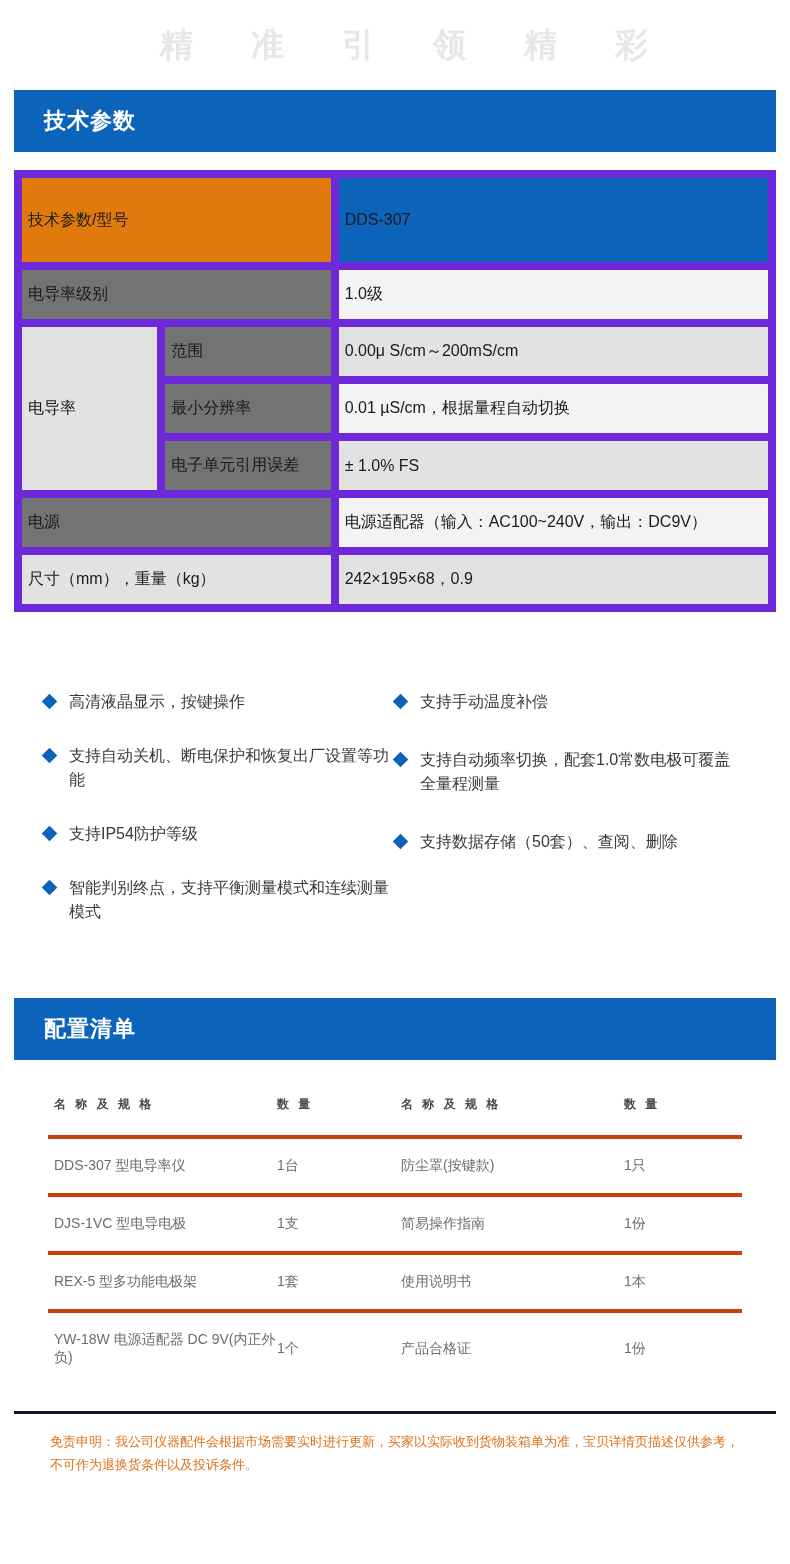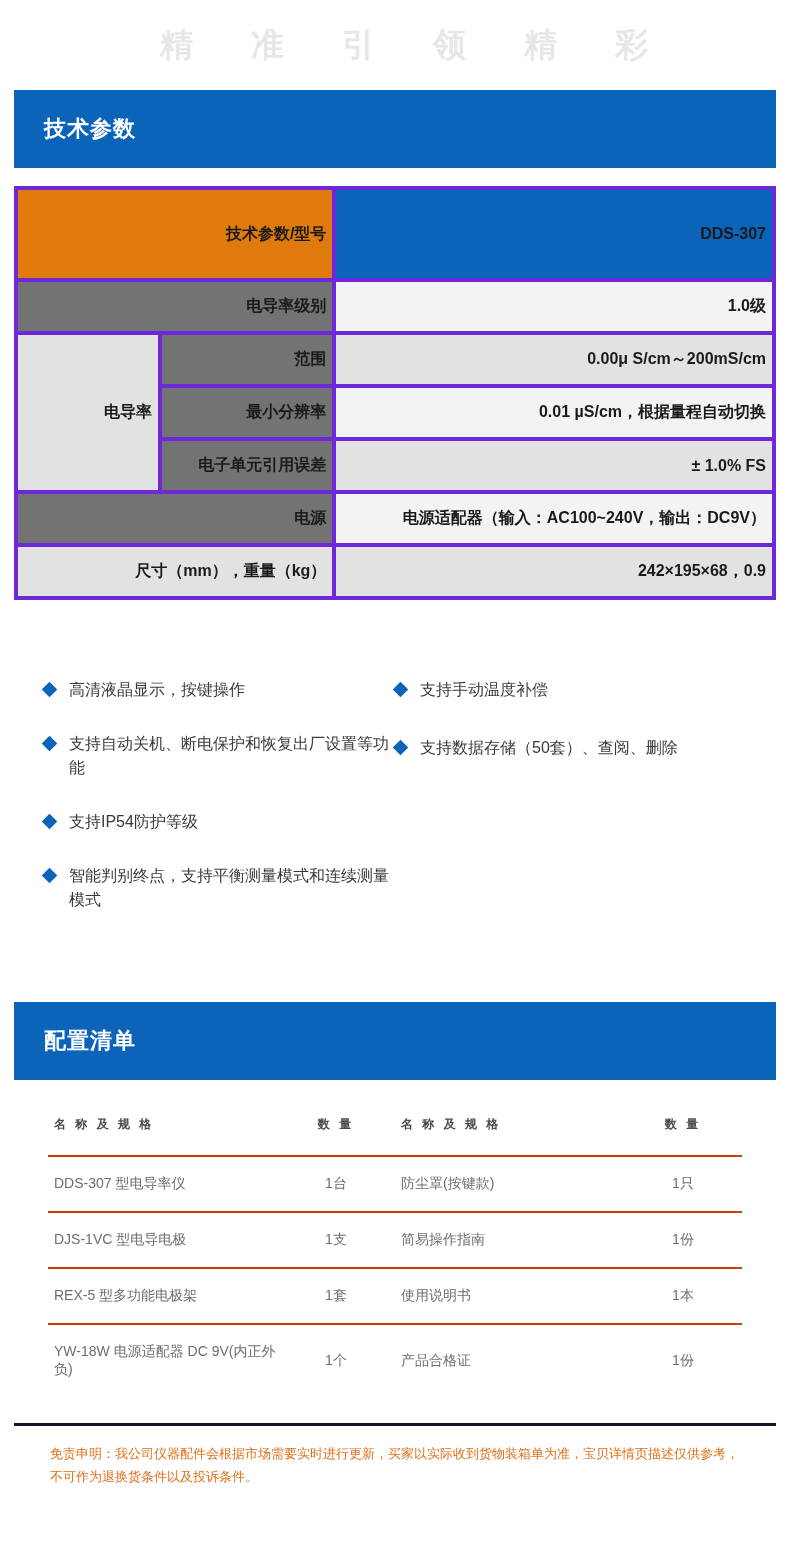--- a/index.html
+++ b/index.html
@@ -33,44 +33,44 @@
     font-size: 33px;
     color: #e7e7e7;
     font-weight: bold;
     letter-spacing: 2px;
   }
 
   
   .section-bar {
     background: #0b63ba;
     color: #ffffff;
-    height: 78px;
+    height: 62px;
     margin: 0 14px;
     display: flex;
     align-items: center;
     padding-left: 30px;
     font-size: 22px;
     font-weight: bold;
     letter-spacing: 1px;
   }
 
   
   .spec-wrap {
     margin: 18px 14px 0 14px;
   }
   table.spec {
     width: 100%;
     border-collapse: collapse;
     table-layout: fixed;
   }
   table.spec td {
-    border: 4px solid #6d28d9;
-    text-align: right;
+    border: 8px solid #6d28d9;
+    text-align: left;
     font-size: 16px;
-    font-weight: bold;
+    font-weight: normal;
     color: #1a1a1a;
     padding: 14px 6px;
   }
   td.head-orange {
     background: #e07a0c;
     color: #ffffff;
     font-size: 19px;
     height: 92px;
   }
   td.head-blue {
@@ -94,21 +94,21 @@
   }
   .feat-col { display: flex; flex-direction: column; }
   .feat-item {
     display: flex;
     align-items: flex-start;
     margin-bottom: 30px;
     font-size: 16px;
     color: #3a3a3a;
     line-height: 1.5;
   }
-  .feat-item:last-child { margin-bottom: 16px; }
+  .feat-item:last-child { margin-bottom: 0; }
   .diamond {
     width: 11px;
     height: 11px;
     background: #0b63ba;
     transform: rotate(45deg);
     flex: 0 0 11px;
     margin: 6px 14px 0 0;
   }
   .feat-col.right .feat-item { margin-bottom: 34px; }
 
@@ -128,24 +128,24 @@
     color: #4a4a4a;
     text-align: left;
     padding: 10px 0 22px 6px;
     letter-spacing: 3px;
   }
   table.config-table td {
     font-size: 14px;
     color: #6d6d6d;
     text-align: left;
     padding: 18px 0 18px 6px;
-    border-top: 2px solid #c2410c;
+    border-top: 4px solid #c2410c;
   }
   table.config-table th.qty, table.config-table td.qty {
-    text-align: center;
+    text-align: left;
     padding-left: 0;
   }
   .col-name { width: 33%; }
   .col-qty  { width: 17%; }
 
   .disclaimer {
     margin: 26px 14px 0 14px;
     padding: 16px 36px 24px 36px;
     border-top: 3px solid #0f172a;
     color: #e0701a;
@@ -230,20 +230,24 @@
       </div>
       <div class="feat-item">
         <span class="diamond"></span>
         <span>智能判别终点，支持平衡测量模式和连续测量模式</span>
       </div>
     </div>
     <div class="feat-col right">
       <div class="feat-item">
         <span class="diamond"></span>
         <span>支持手动温度补偿</span>
+      </div>
+      <div class="feat-item">
+        <span class="diamond"></span>
+        <span>支持自动频率切换，配套1.0常数电极可覆盖全量程测量</span>
       </div>
       <div class="feat-item">
         <span class="diamond"></span>
         <span>支持数据存储（50套）、查阅、删除</span>
       </div>
     </div>
   </div>
 
   <div class="gap-lg"></div>
 

